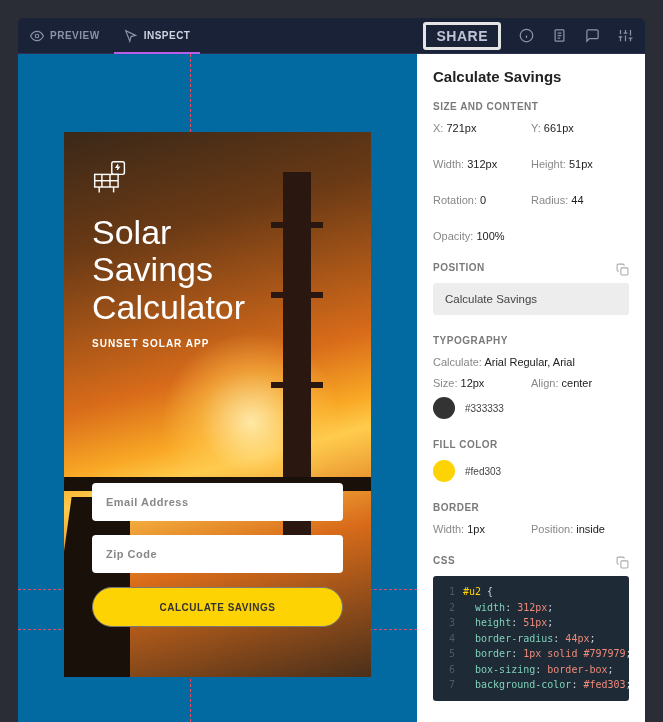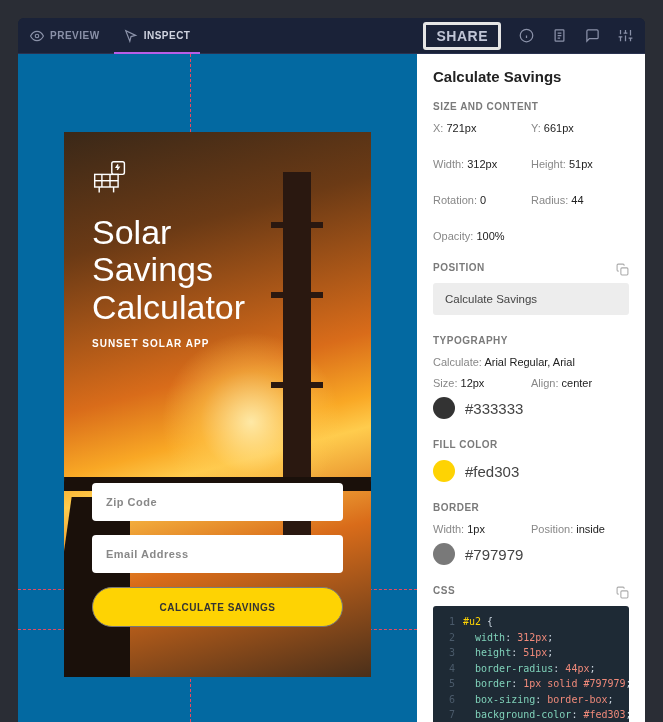--- a/index.html
+++ b/index.html
@@ -164,21 +164,21 @@
 .prop .label { color: #888; }
 .content-box {
   background: #ededed;
   border-radius: 3px;
   padding: 10px 12px;
   font-size: 11.5px;
   color: #444;
 }
 .swatch-row { display: flex; align-items: center; gap: 10px; margin-top: 8px; }
 .swatch { width: 22px; height: 22px; border-radius: 50%; }
-.swatch-label { font-size: 15px; color: #444; }
+.swatch-label { font-size: 10px; color: #444; }
 .copy-icon { position: absolute; right: 0; top: 0; color: #aaa; cursor: pointer; }
 .code-block {
   background: #1e2a35;
   border-radius: 3px;
   padding: 8px 6px;
   font-family: "Menlo", "Consolas", monospace;
   font-size: 10px;
   line-height: 1.55;
   overflow: hidden;
 }
@@ -280,22 +280,22 @@
               <line x1="20" y1="16" x2="20" y2="30"></line>
               <line x1="8" y1="30" x2="8" y2="36"></line>
               <line x1="24" y1="30" x2="24" y2="36"></line>
             </svg>
           </div>
           <div class="app-title">Solar
 Savings
 Calculator</div>
           <div class="app-subtitle">SUNSET SOLAR APP</div>
           <div class="form-area">
+            <div class="input-field">Email Address</div>
             <div class="input-field">Zip Code</div>
-            <div class="input-field">Email Address</div>
             <div class="cta-btn">CALCULATE SAVINGS</div>
           </div>
         </div>
       </div>
     </div>
 
     <div class="inspector">
       <h1>Calculate Savings</h1>
 
       <div class="section">
@@ -341,24 +341,20 @@
           <div class="swatch" style="background:#fed303"></div>
           <div class="swatch-label">#fed303</div>
         </div>
       </div>
 
       <div class="section">
         <div class="section-title">BORDER</div>
         <div class="prop-grid">
           <div class="prop"><span class="label">Width: </span><span>1px</span></div>
           <div class="prop"><span class="label">Position: </span><span>inside</span></div>
-        </div>
-        <div class="swatch-row">
-          <div class="swatch" style="background:#797979"></div>
-          <div class="swatch-label">#797979</div>
         </div>
       </div>
 
       <div class="section">
         <div class="section-title">CSS</div>
         <span class="copy-icon">
           <svg width="13" height="13" viewBox="0 0 24 24" fill="none" stroke="currentColor" stroke-width="2">
               <rect x="9" y="9" width="13" height="13" rx="2"></rect>
               <path d="M5 15H4a2 2 0 0 1-2-2V4a2 2 0 0 1 2-2h9a2 2 0 0 1 2 2v1"></path>
             </svg>

